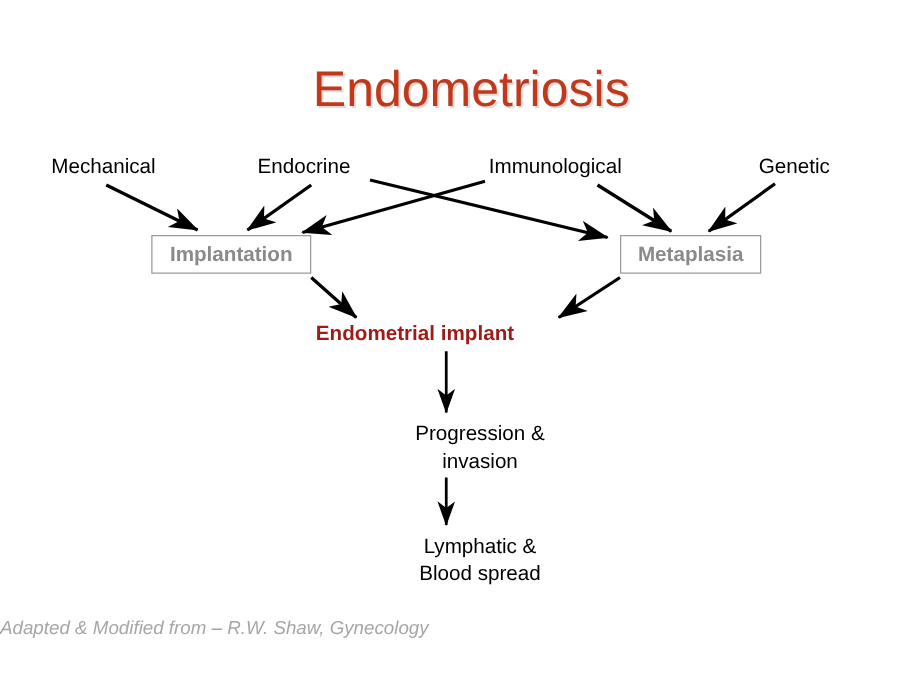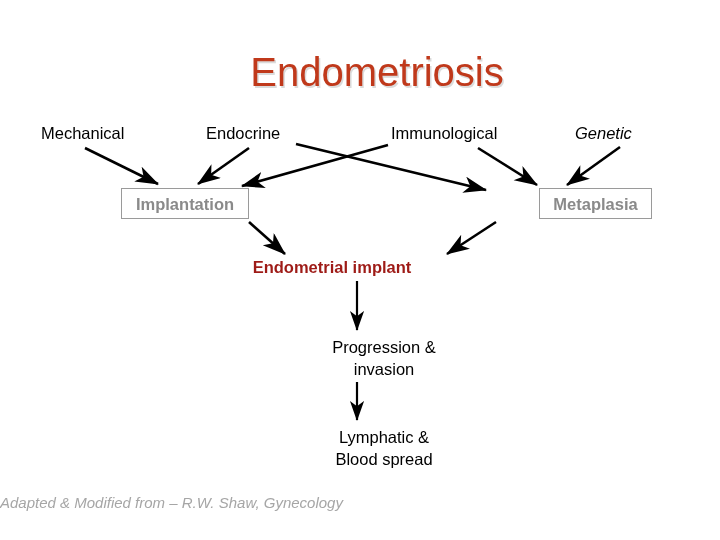--- a/index.html
+++ b/index.html
@@ -40,36 +40,36 @@
     padding-left: 17px;
   }
   .cause-label {
     font-size: 16.5px;
     color: #000000;
     top: 124px;
   }
   #label-mechanical { left: 41px; }
   #label-endocrine  { left: 206px; }
   #label-immunological { left: 391px; }
-  #label-genetic { left: 575px; font-style: italic; }
+  #label-genetic { left: 607px; }
 
   .box {
     border: 1px solid #9a9a9a;
     color: #8a8a8a;
     font-weight: bold;
     font-size: 16.5px;
     text-align: center;
     top: 188px;
     height: 31px;
     line-height: 31px;
     box-sizing: border-box;
     background: transparent;
   }
   #box-implantation { left: 121px; width: 128px; }
-  #box-metaplasia   { left: 496px; width: 113px; margin-left: 43px; }
+  #box-metaplasia   { left: 496px; width: 113px; }
 
   #label-endometrial-implant {
     left: 0;
     top: 258px;
     width: 664px;
     text-align: center;
     font-size: 16.5px;
     font-weight: bold;
     color: #9e1b17;
   }

